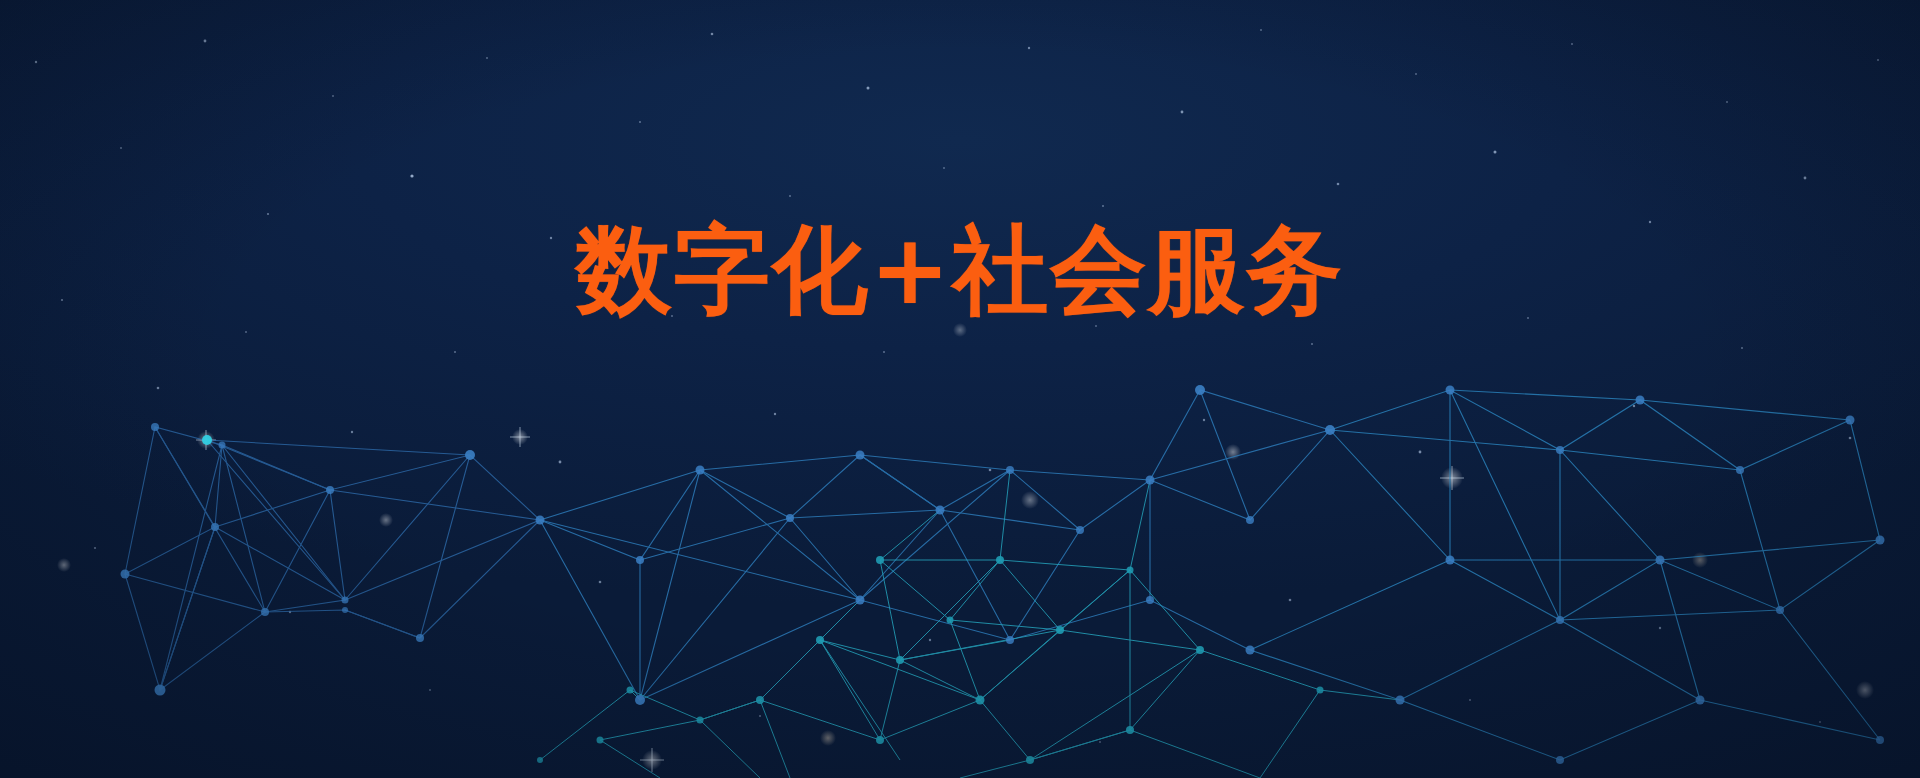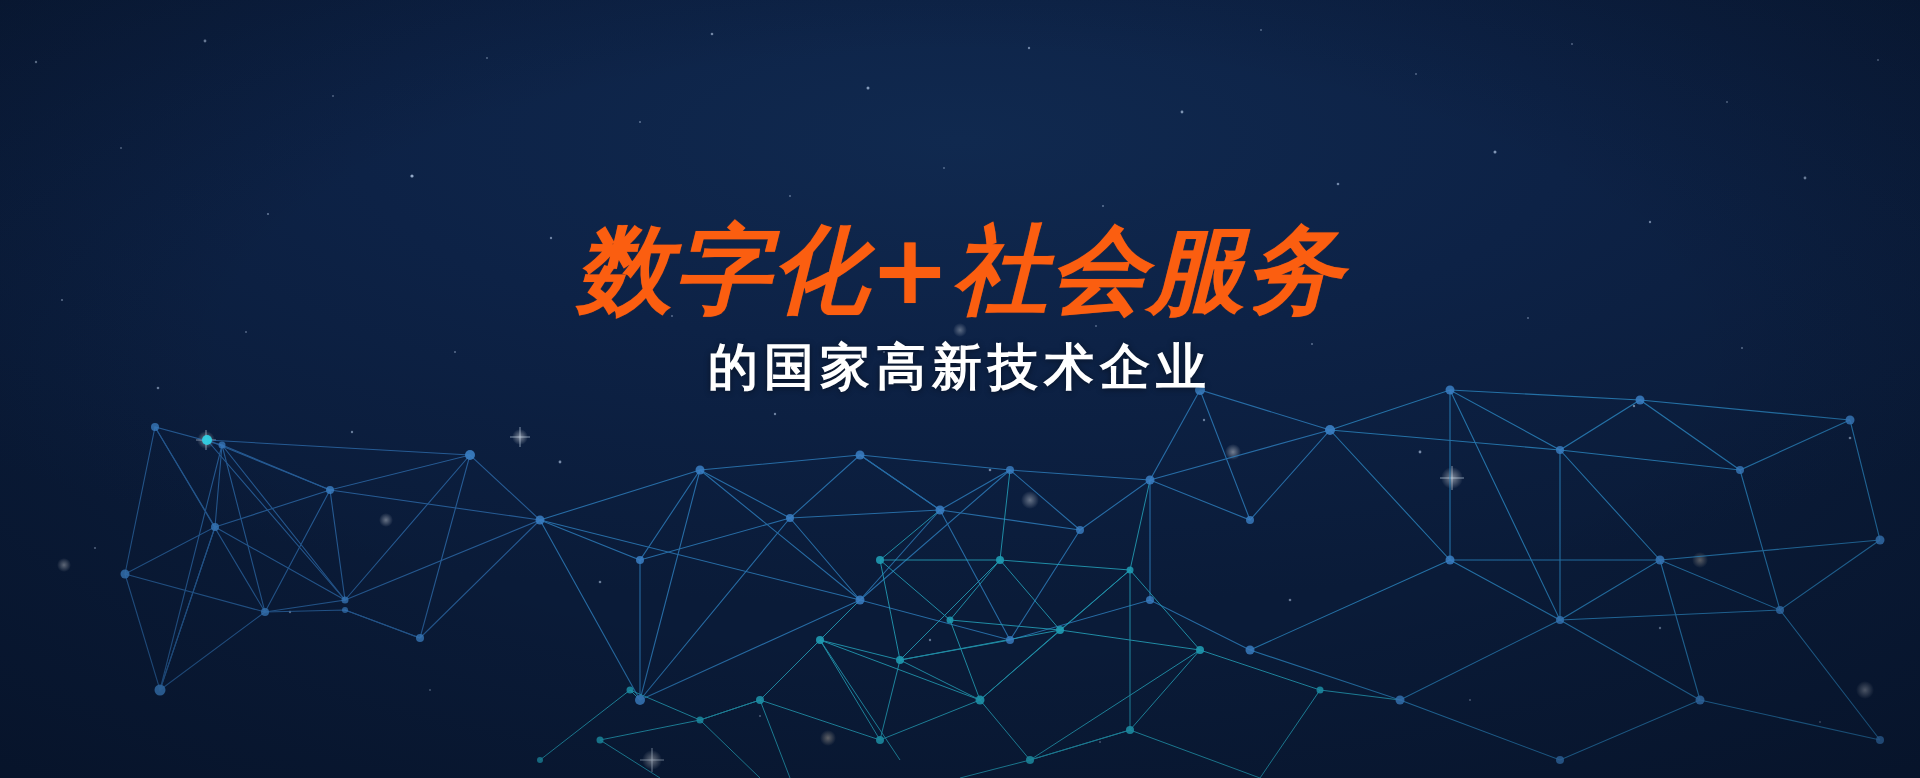--- a/index.html
+++ b/index.html
@@ -37,21 +37,20 @@
     width: 100%;
     text-align: center;
     z-index: 5;
   }
   #headline {
     margin: 0;
     padding-top: 222px;
     font-family: "DejaVu Sans", sans-serif;
     font-size: 96px;
     font-weight: bold;
-    font-style: italic;
     letter-spacing: 2px;
     line-height: 1.0;
     color: #fb5e10;
     text-shadow: 0 0 1px rgba(251,94,16,0.6);
     white-space: nowrap;
   }
   #subtitle {
     margin: 0;
     padding-top: 16px;
     font-family: "DejaVu Serif", "Liberation Serif", serif;
@@ -277,16 +276,15 @@
       <circle cx="1320" cy="690" r="3.5" opacity=".85"></circle>
       <circle cx="540" cy="760" r="3" opacity=".8"></circle>
     </g>
     <circle cx="207" cy="440" r="5" fill="#31d4e8" opacity=".95"></circle>
   </svg>
 
   <div id="vignette"></div>
 
   <div id="content">
     <h1 id="headline">数字化+社会服务</h1>
-    <h2 id="subtitle">的国家高新技术企业</h2>
   </div>
 
 </div>
 
 </body></html>

